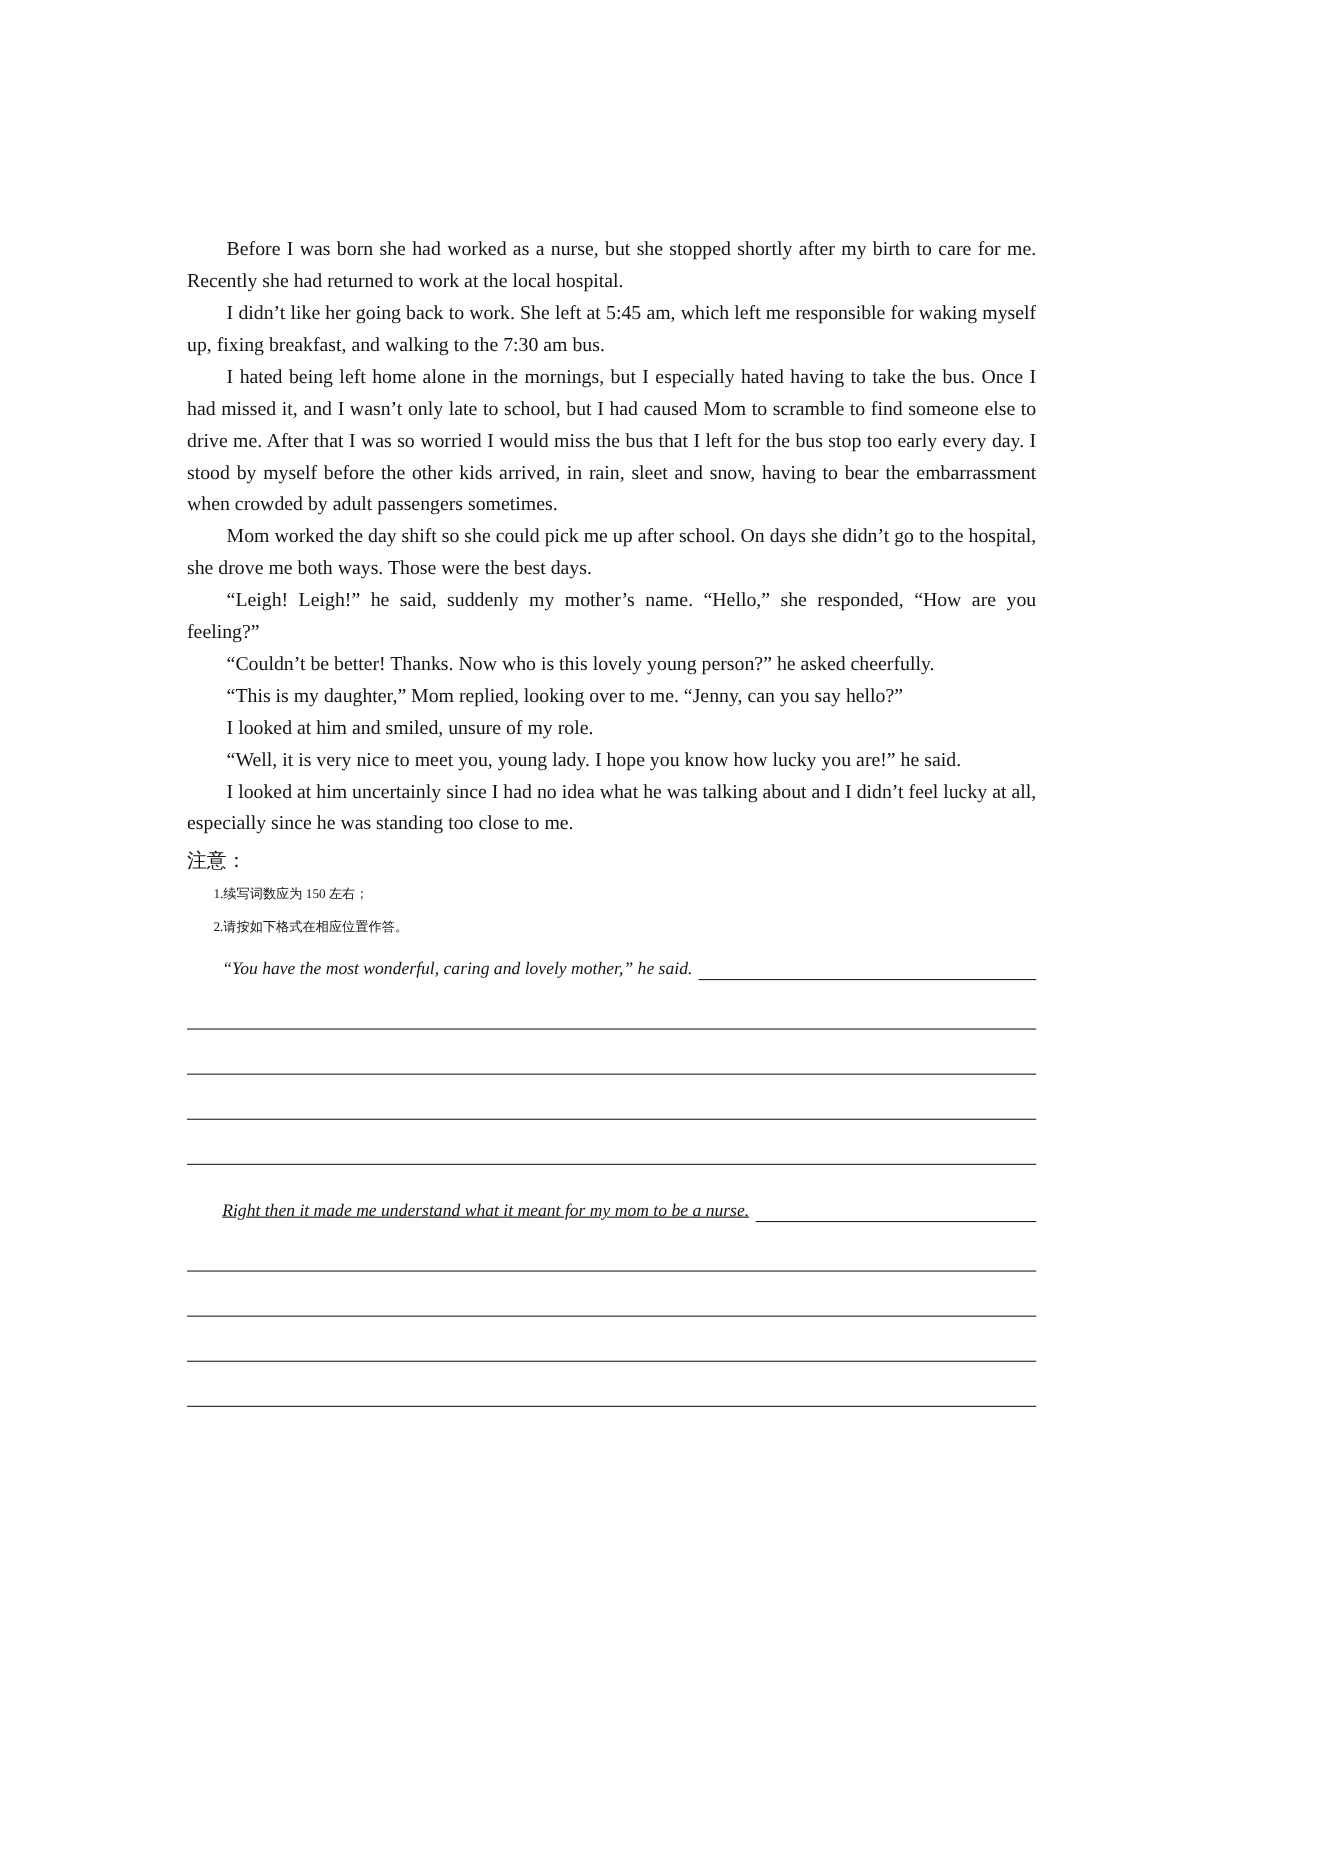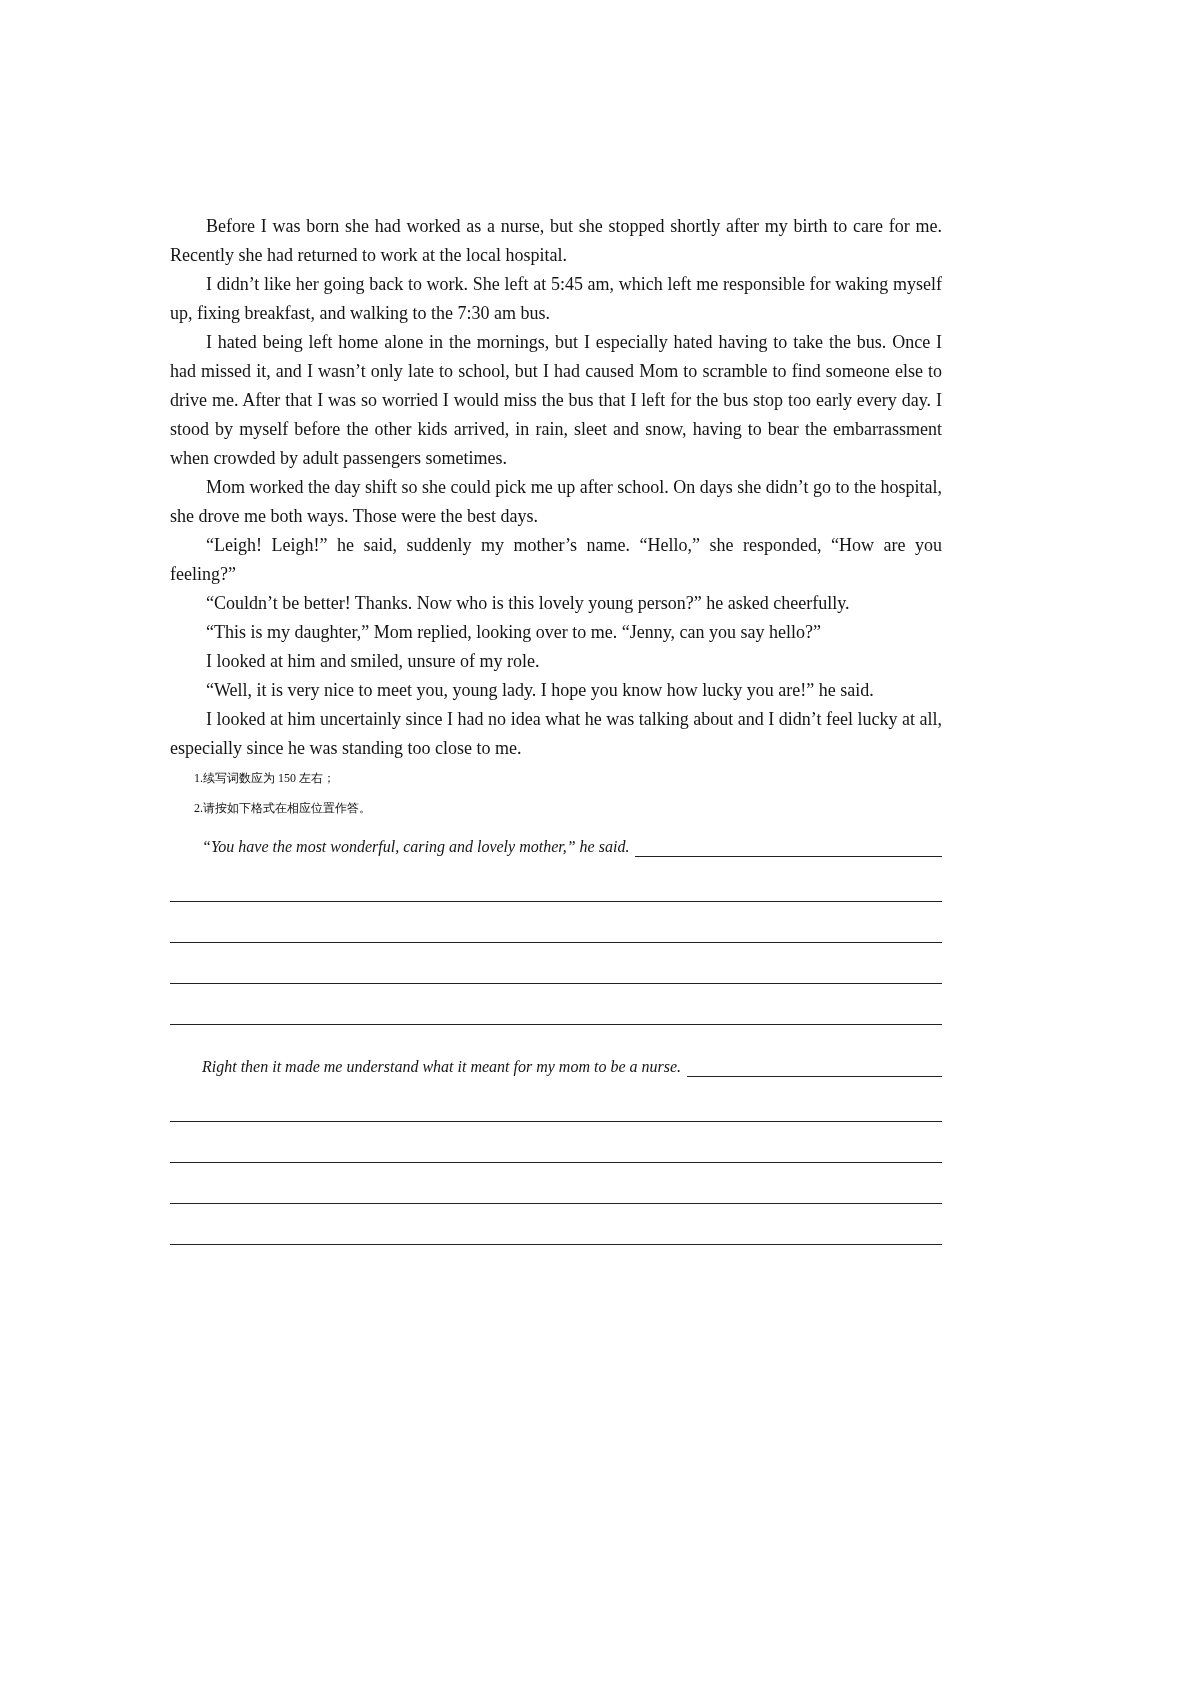--- a/index.html
+++ b/index.html
@@ -66,20 +66,21 @@
   }
   .answer-line {
     height: 41px;
     border-bottom: 1.4px solid #222222;
   }
   .answer-lines.second {
     margin-top: 0;
   }
   .prompt-row.second {
     margin-top: 28px;
+    text-decoration: underline;
   }
   .footer {
     position: absolute;
     left: 170px;
     width: 772px;
     top: 1356px;
     text-align: center;
     font-size: 16px;
     color: #15803d;
   }
@@ -94,20 +95,21 @@
     <p class="para">I didn’t like her going back to work. She left at 5:45 am, which left me responsible for waking myself up, fixing breakfast, and walking to the 7:30 am bus.</p>
     <p class="para">I hated being left home alone in the mornings, but I especially hated having to take the bus. Once I had missed it, and I wasn’t only late to school, but I had caused Mom to scramble to find someone else to drive me. After that I was so worried I would miss the bus that I left for the bus stop too early every day. I stood by myself before the other kids arrived, in rain, sleet and snow, having to bear the embarrassment when crowded by adult passengers sometimes.</p>
     <p class="para">Mom worked the day shift so she could pick me up after school. On days she didn’t go to the hospital, she drove me both ways. Those were the best days.</p>
     <p class="para">“Leigh! Leigh!” he said, suddenly my mother’s name. “Hello,” she responded, “How are you feeling?”</p>
     <p class="para">“Couldn’t be better! Thanks. Now who is this lovely young person?” he asked cheerfully.</p>
     <p class="para">“This is my daughter,” Mom replied, looking over to me. “Jenny, can you say hello?”</p>
     <p class="para">I looked at him and smiled, unsure of my role.</p>
     <p class="para">“Well, it is very nice to meet you, young lady. I hope you know how lucky you are!” he said.</p>
     <p class="para">I looked at him uncertainly since I had no idea what he was talking about and I didn’t feel lucky at all, especially since he was standing too close to me.</p>
 
+    <div class="notes-label">注意：</div>
     <div class="note-item">1.续写词数应为 150 左右；</div>
     <div class="note-item">2.请按如下格式在相应位置作答。</div>
 
     <div class="prompt-row">
       <span class="prompt-text">“You have the most wonderful, caring and lovely mother,” he said.</span>
         <span class="trailing-line"></span>
     </div>
 
     <div class="answer-lines">
       <div class="answer-line"></div>

